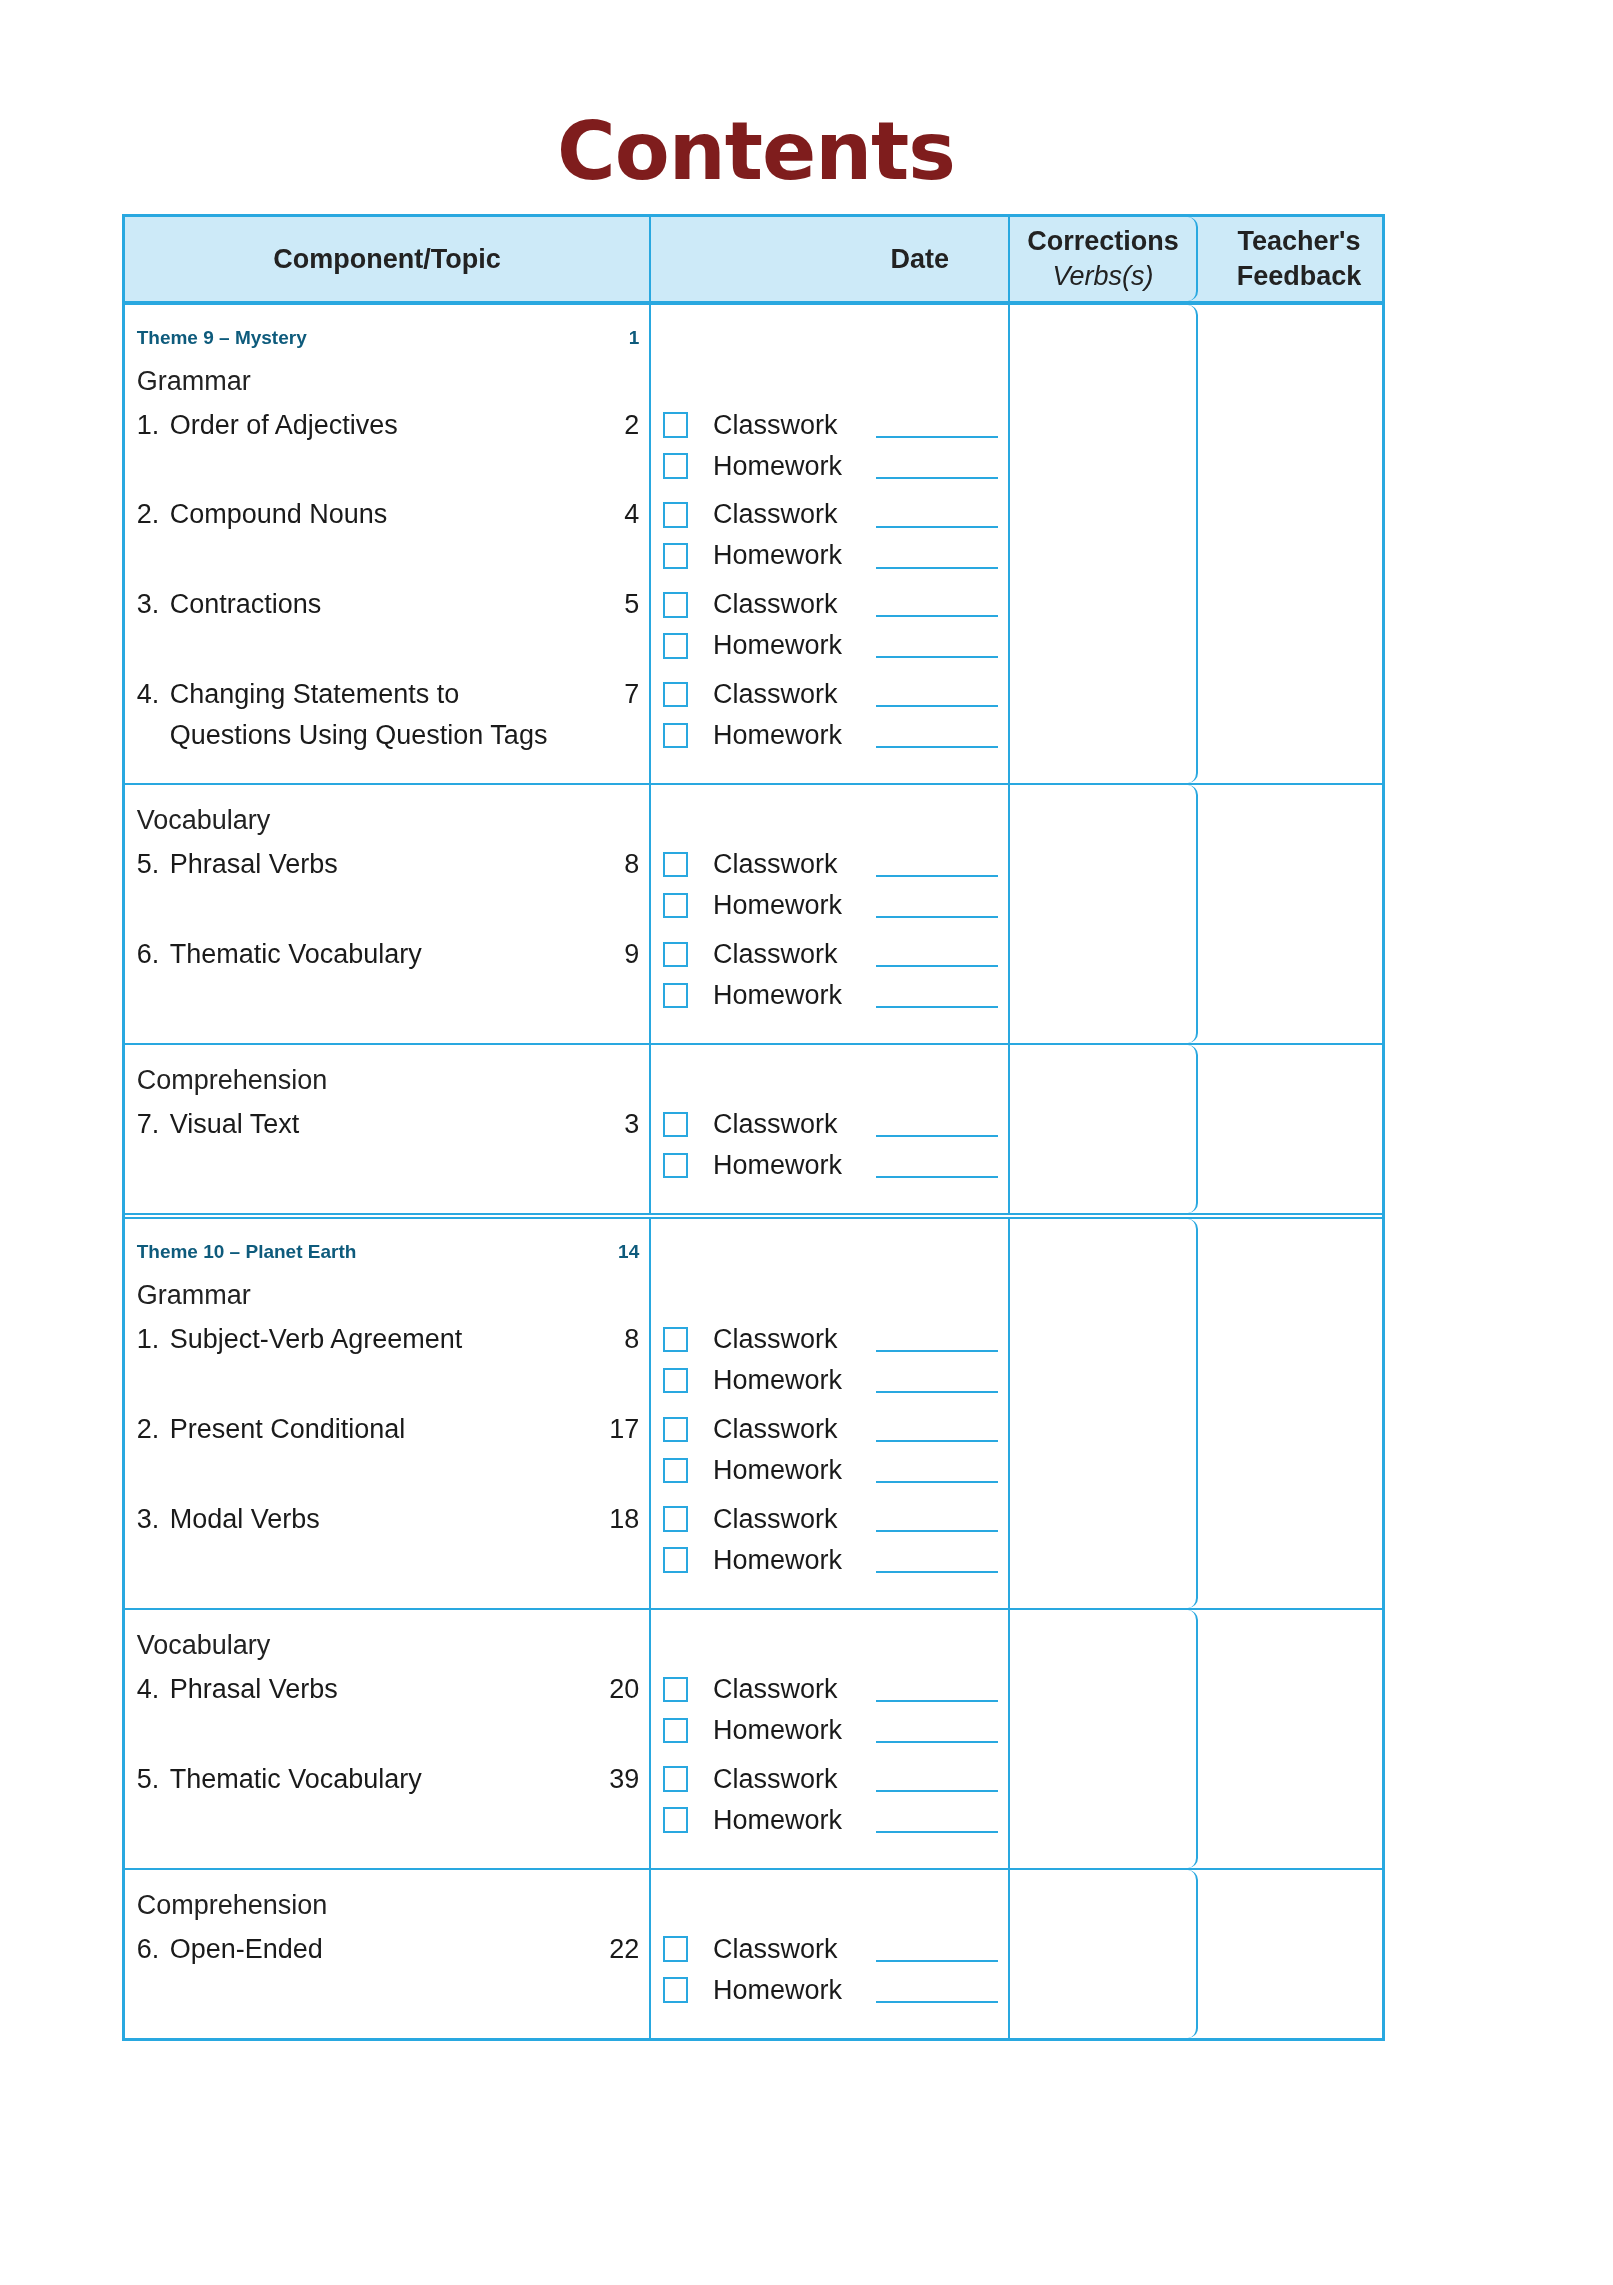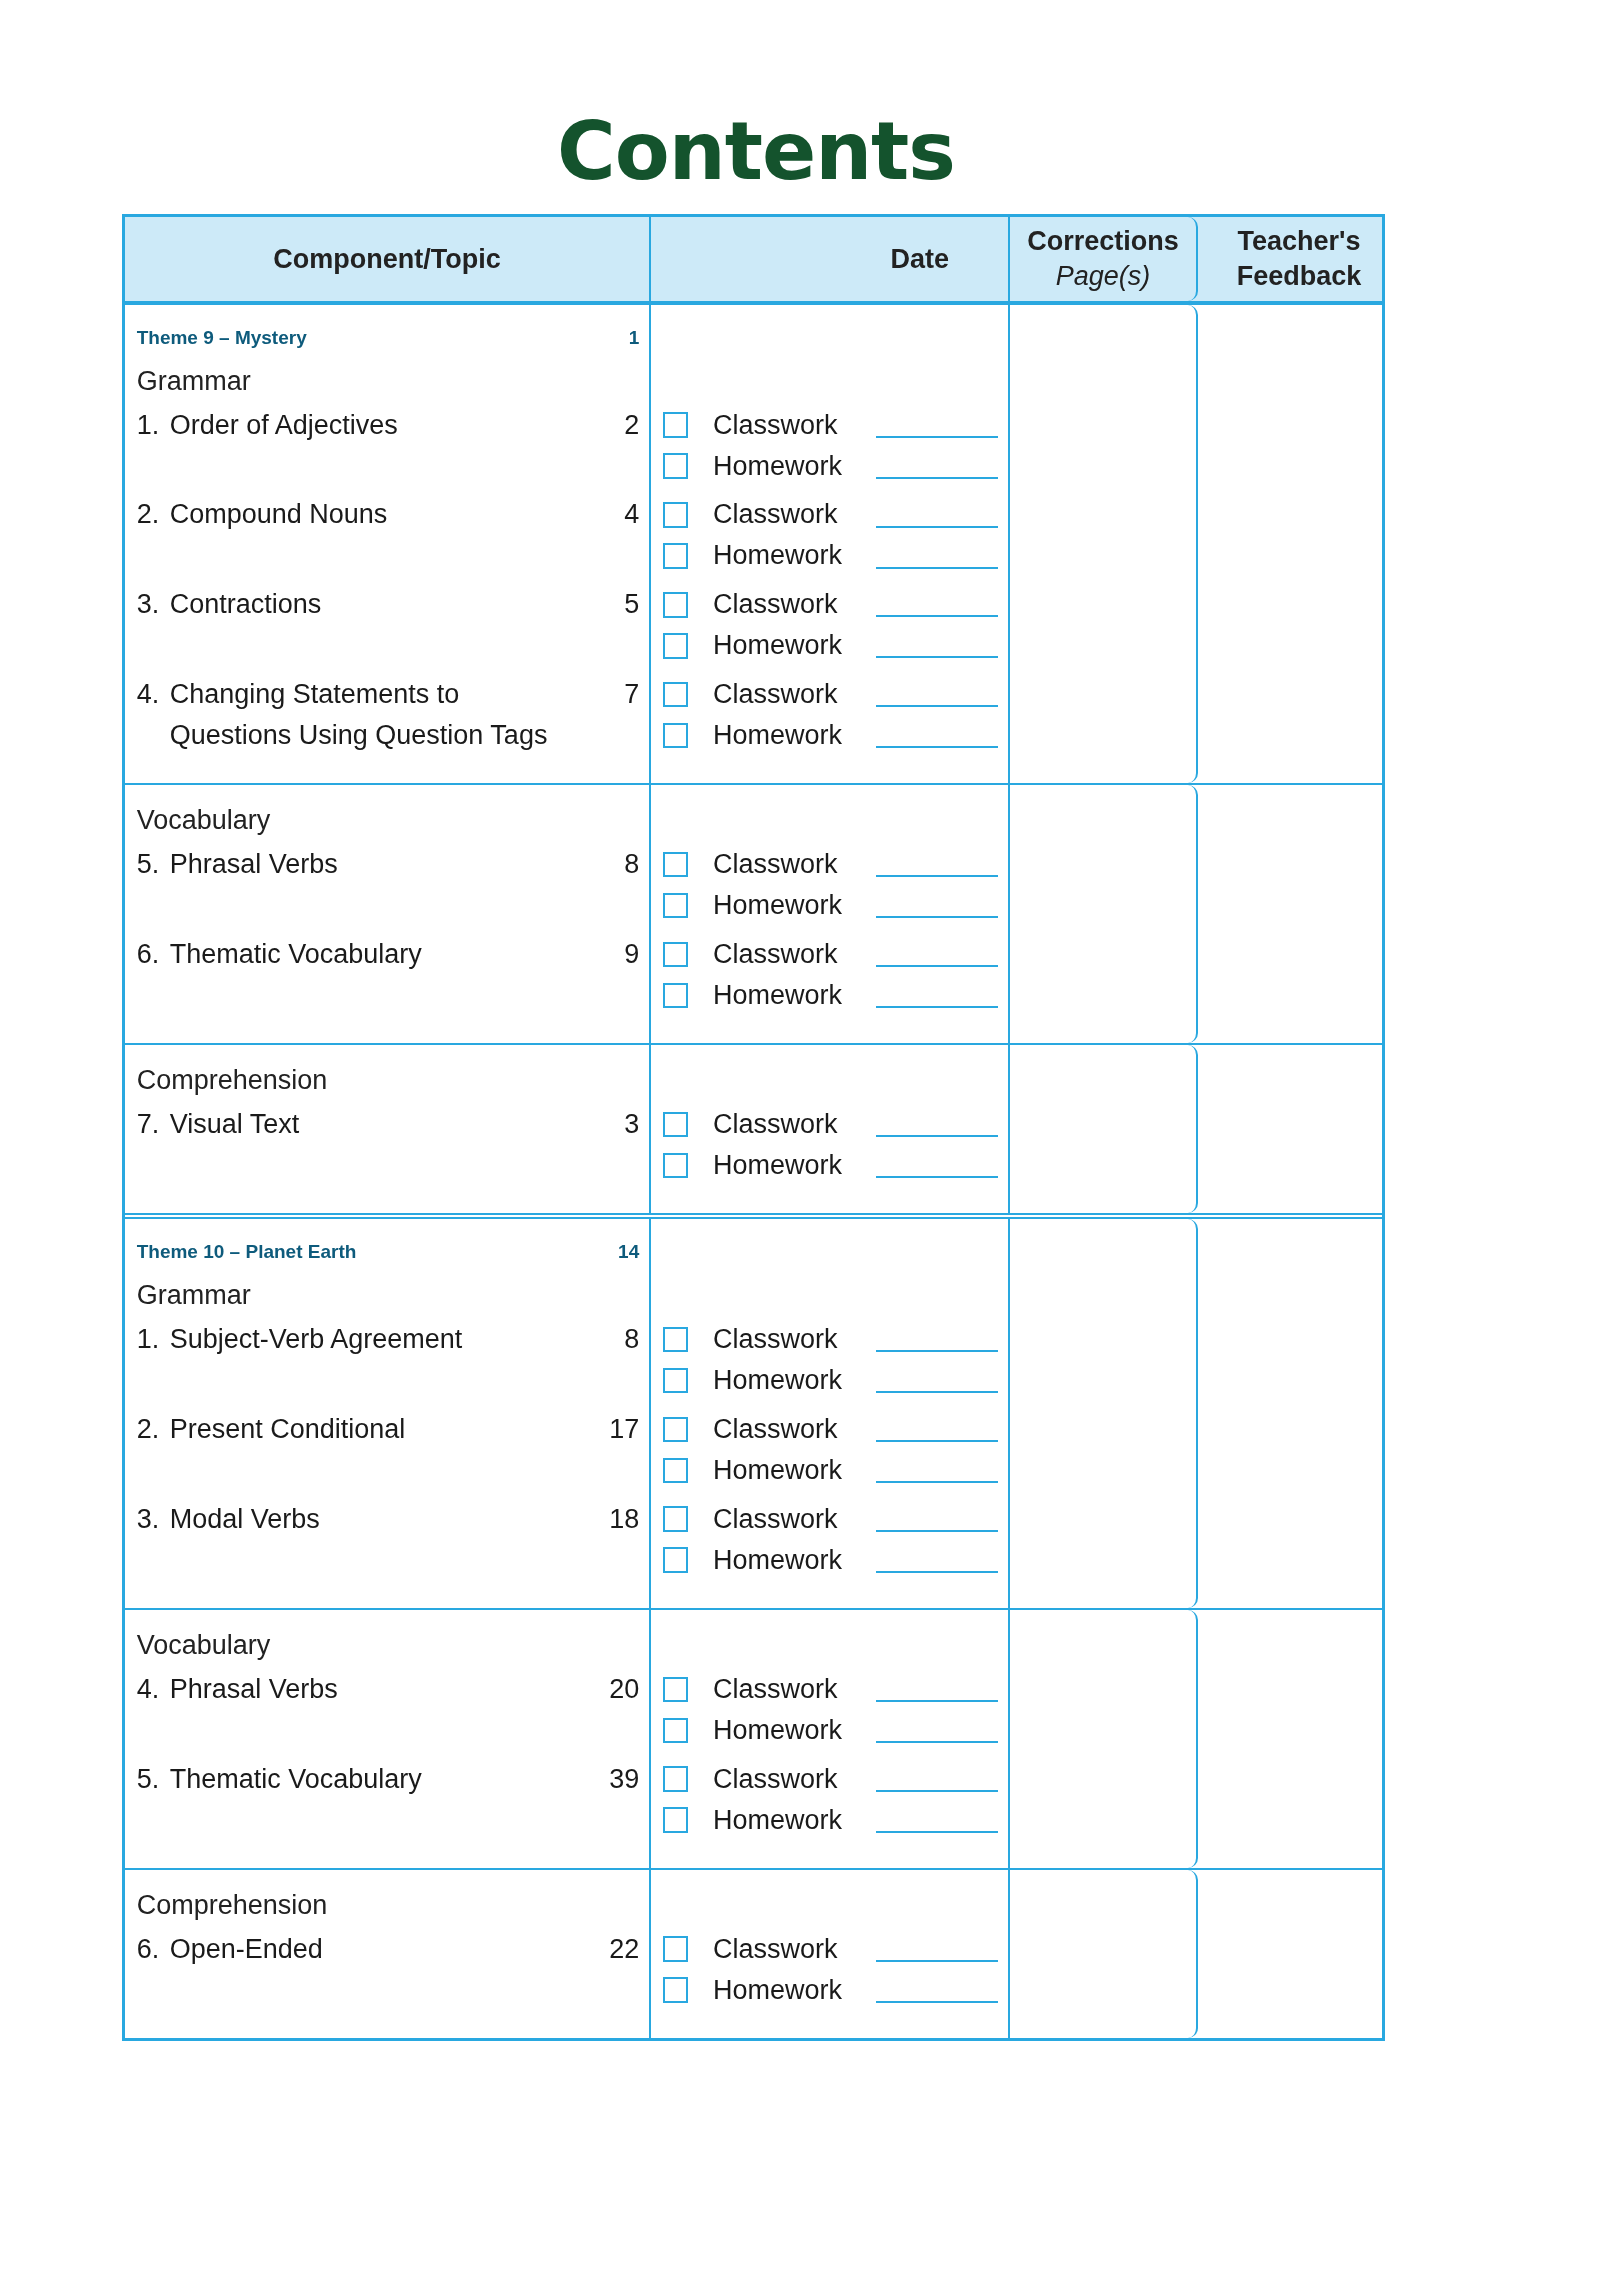--- a/index.html
+++ b/index.html
@@ -1,17 +1,17 @@
 <!DOCTYPE html>
 <html><head>
 <meta charset="utf-8">
 <style>
   html, body { margin: 0; padding: 0; background: #ffffff; }
   body { width: 1613px; height: 2286px; position: relative; font-family: "Liberation Sans", sans-serif; color: #1a1a1a; }
-  .title { position: absolute; left: 0; width: 1512px; top: 105px; text-align: center; font-size: 80px; font-weight: bold; color: #14532d; font-family: "DejaVu Sans", sans-serif; letter-spacing: -1px; }
+  .title { position: absolute; left: 0; width: 1512px; top: 105px; text-align: center; font-size: 80px; font-weight: bold; color: #7f1d1d; font-family: "DejaVu Sans", sans-serif; letter-spacing: -1px; }
   .tbl { position: absolute; left: 122px; top: 214px; width: 1263px; border: 3.9px solid #29a8e0; box-sizing: border-box; }
   .hdr { display: flex; height: 84px; background: #cdeaf8; border-bottom: 4.9px solid #29a8e0; }
   .hdr > div { display: flex; align-items: center; justify-content: center; text-align: center; font-size: 27px; color: #222; line-height: 35px; box-sizing: border-box; }
   .c1 { width: 526px; border-right: 2.9px solid #29a8e0; }
   .c2 { width: 359px; border-right: 2.9px solid #29a8e0; }
   .c3 { width: 188px; border-right: 2.9px solid #29a8e0; border-radius: 10px; }
   .c4 { width: 182px; padding-left: 20px; }
   .hdr .c2 { justify-content: flex-end; padding-right: 59px; }
   .hdr .it { font-style: italic; font-weight: normal; }
   .hdr b { font-weight: bold; }
@@ -39,21 +39,21 @@
 
 <div class="tbl">
   <div class="hdr">
     <div class="c1">
         <b>Component/Topic</b>
       </div>
     <div class="c2">
         <b>Date</b>
       </div>
     <div class="c3">
-        <div><b>Corrections</b><br><span class="it">Page(s)</span></div>
+        <div><b>Corrections</b><br><span class="it">Verbs(s)</span></div>
       </div>
     <div class="c4">
         <div><b>Teacher's</b><br><b>Feedback</b></div>
       </div>
   </div>
   <div id="body">
       <div class="block">
         <div class="c1 left">
           <div class="row theme">
             <span>Theme 9 – Mystery</span>

